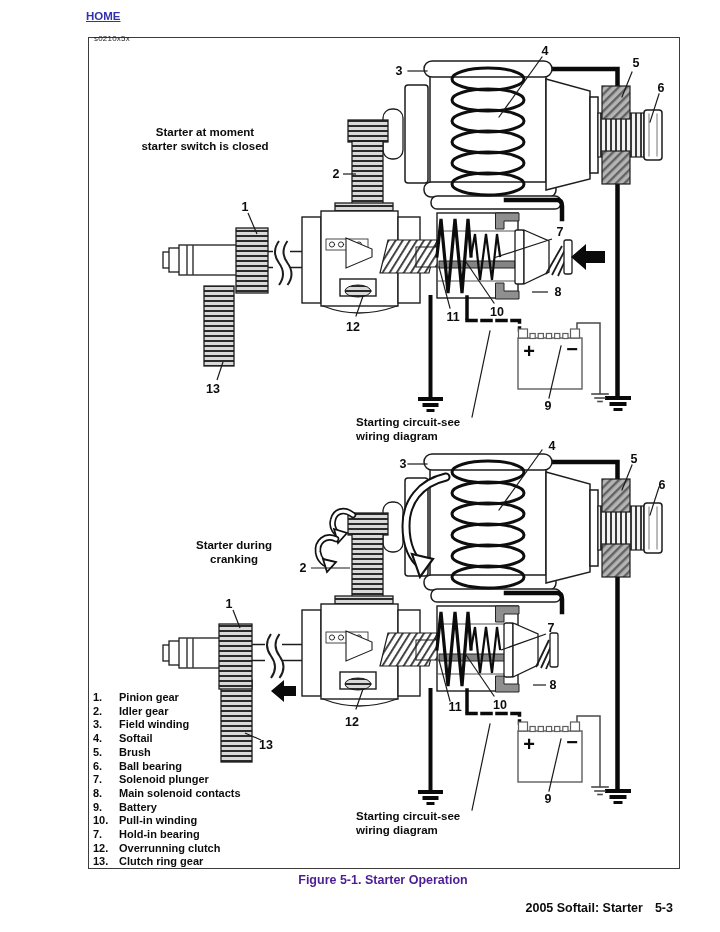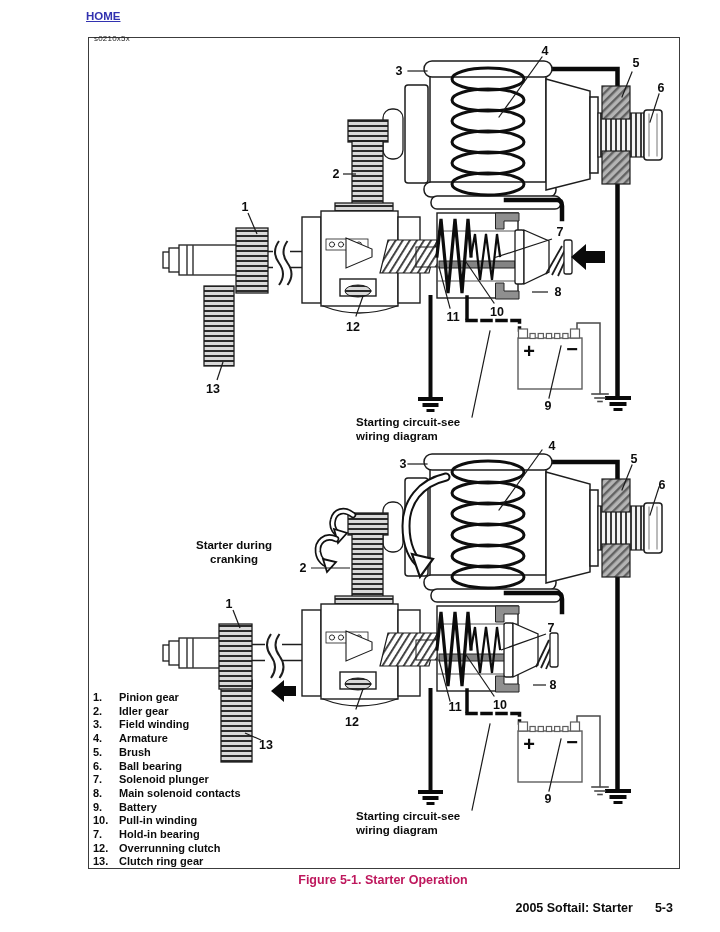--- a/index.html
+++ b/index.html
@@ -10,22 +10,22 @@
   .figbox{left:88px;top:37px;width:590px;height:830px;border:1.5px solid #3c3c3c;background:#fff;}
   .figcode{left:94px;top:34px;font:400 8px "Liberation Sans",sans-serif;color:#222;letter-spacing:.2px;}
   svg.art{left:0;top:0;pointer-events:none;}
   .callout{font:700 12.5px "Liberation Sans",sans-serif;color:#0c0c0c;transform:translate(-50%,-50%);white-space:nowrap;}
   .dtitle{font:700 11.5px/14.2px "Liberation Sans",sans-serif;text-align:center;color:#0c0c0c;}
   .dnote{font:700 11.5px/13.8px "Liberation Sans",sans-serif;text-align:left;color:#0c0c0c;}
   .bsign{font:700 20px "Liberation Sans",sans-serif;color:#0a0a0a;transform:translate(-50%,-50%);}
   .legend{left:93px;top:691px;}
   .legend .row{display:flex;font:700 11px/13.7px "Liberation Sans",sans-serif;color:#0c0c0c;}
   .legend .num{width:26px;flex:0 0 26px;}
-  .caption{left:88px;top:873px;width:590px;text-align:center;font:700 12.5px "Liberation Sans",sans-serif;color:#be185d;}
-  .footer{left:300px;top:901px;width:373px;display:flex;justify-content:flex-end;gap:22px;
+  .caption{left:88px;top:873px;width:590px;text-align:center;font:700 12.5px "Liberation Sans",sans-serif;color:#4c1d95;}
+  .footer{left:300px;top:901px;width:373px;display:flex;justify-content:flex-end;gap:12px;
           font:700 12.5px "Liberation Sans",sans-serif;color:#0c0c0c;}
 </style>
 </head>
 <body>
 
 <div id="page">
 
   <a class="abs home" style="left:86px;top:10px;" href="#">HOME</a>
 
   <div class="abs figbox"></div>
@@ -251,20 +251,24 @@
       <g fill="none" stroke="#1a1a1a" stroke-width="1.2">
         <path d="M233,610 L240,628"></path>
           <path d="M261,740 L245,733"></path>
           <path d="M311,568 H350"></path>
         <path d="M546,634 L501,650"></path>
           <path d="M546,685 H533"></path>
       </g>
     </g>
   </svg>
 
+  <div class="abs dtitle" style="left:139px;top:125px;width:132px;">
+    <span style="display:block">Starter at moment</span>
+    <span style="display:block">starter switch is closed</span>
+  </div>
   <div class="abs dnote" style="left:356px;top:416px;width:120px;">
     <span style="display:block">Starting circuit-see</span>
     <span style="display:block">wiring diagram</span>
   </div>
   <span class="abs bsign" style="left:529px;top:351px;">+</span>
   <span class="abs bsign" style="left:572px;top:349px;">−</span>
 
   <span class="abs callout" style="left:245px;top:207px;">1</span>
   <span class="abs callout" style="left:336px;top:174px;">2</span>
   <span class="abs callout" style="left:399px;top:71px;">3</span>
@@ -312,21 +316,21 @@
     <div class="row">
         <span class="num">2.</span>
         <span>Idler gear</span>
       </div>
     <div class="row">
         <span class="num">3.</span>
         <span>Field winding</span>
       </div>
     <div class="row">
         <span class="num">4.</span>
-        <span>Armature</span>
+        <span>Softail</span>
       </div>
     <div class="row">
         <span class="num">5.</span>
         <span>Brush</span>
       </div>
     <div class="row">
         <span class="num">6.</span>
         <span>Ball bearing</span>
       </div>
     <div class="row">

